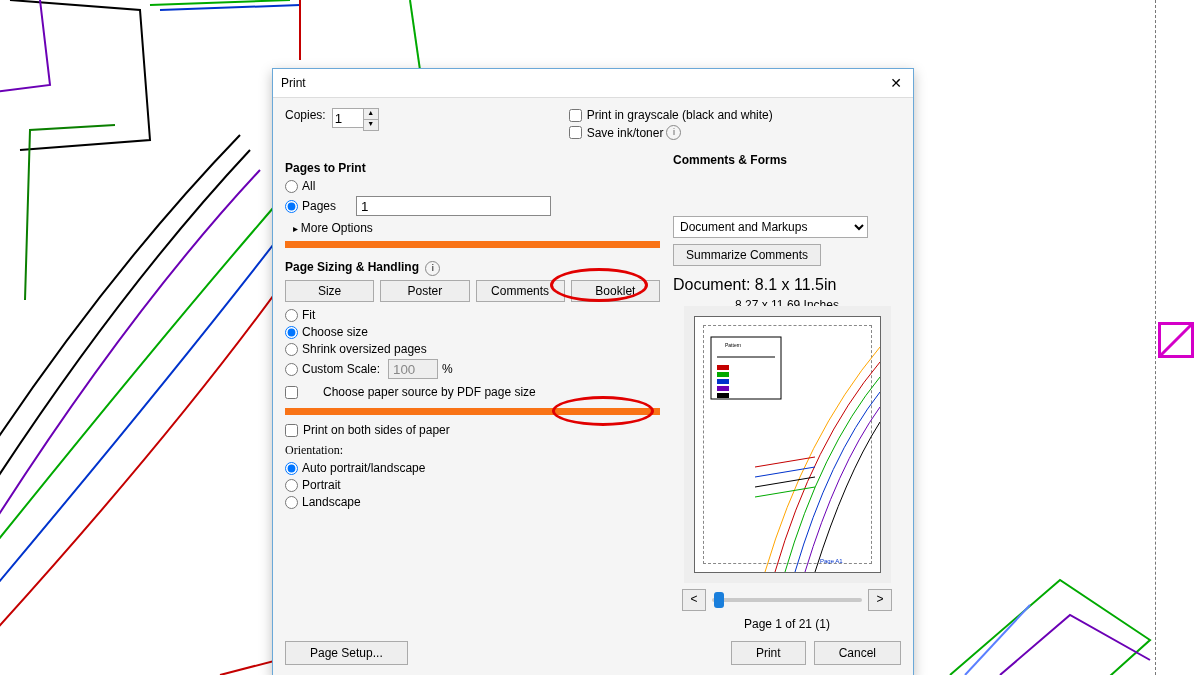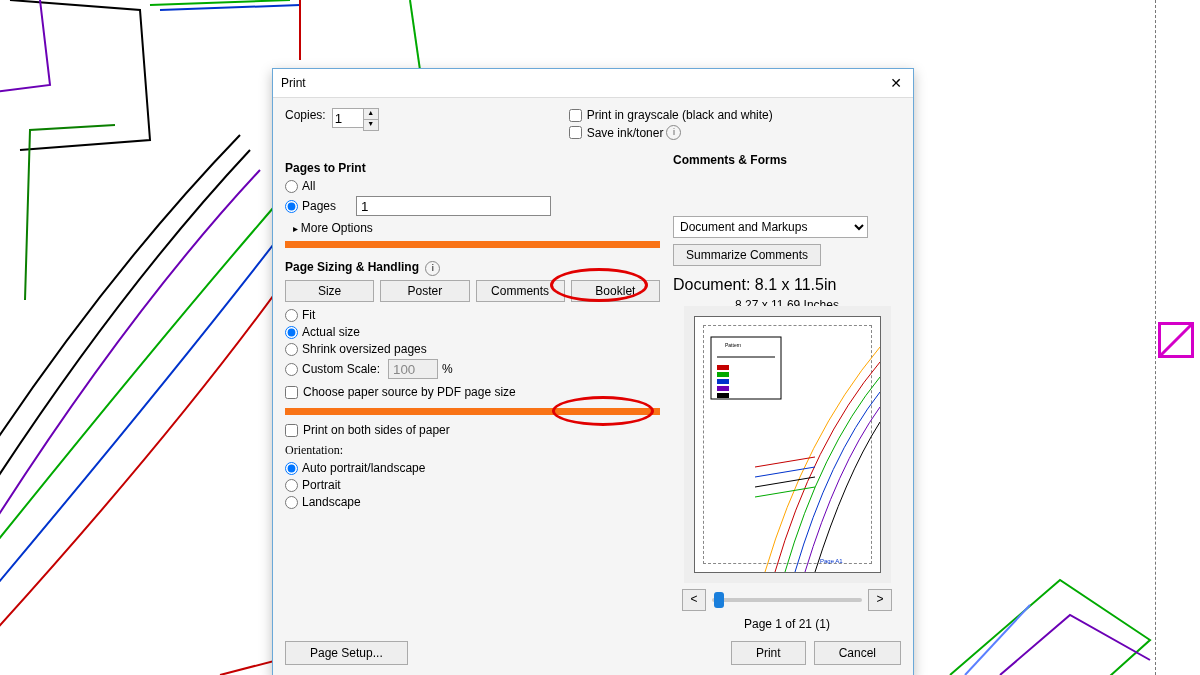--- a/index.html
+++ b/index.html
@@ -349,33 +349,33 @@
             <button class="btn">Poster</button>
             <button class="btn">Comments</button>
             <button class="btn">Booklet</button>
           </div>
           <label class="radio-row">
             <input type="radio" name="sz" style="">
               <span>Fit</span>
           </label>
           <label class="radio-row">
             <input type="radio" name="sz" checked="" style="">
-              <span>Actual size</span>
+              <span>Choose size</span>
           </label>
           <label class="radio-row">
             <input type="radio" name="sz" style="">
               <span>Shrink oversized pages</span>
           </label>
           <label class="radio-row">
             <input type="radio" name="sz" style="">
               <span>Custom Scale:</span>
             <input class="scale-input" disabled="" value="100" style="">
             <span>%</span>
           </label>
-          <label class="chk" style="margin-top:6px;">
+          <label class="chk" style="margin-top:6px;gap:20px;">
             <input type="checkbox" style="">
               <span>Choose paper source by PDF page size</span>
           </label>
         </div>
 
         <div class="group">
           <label class="chk">
             <input type="checkbox" style="">
               <span>Print on both sides of paper</span>
           </label>

